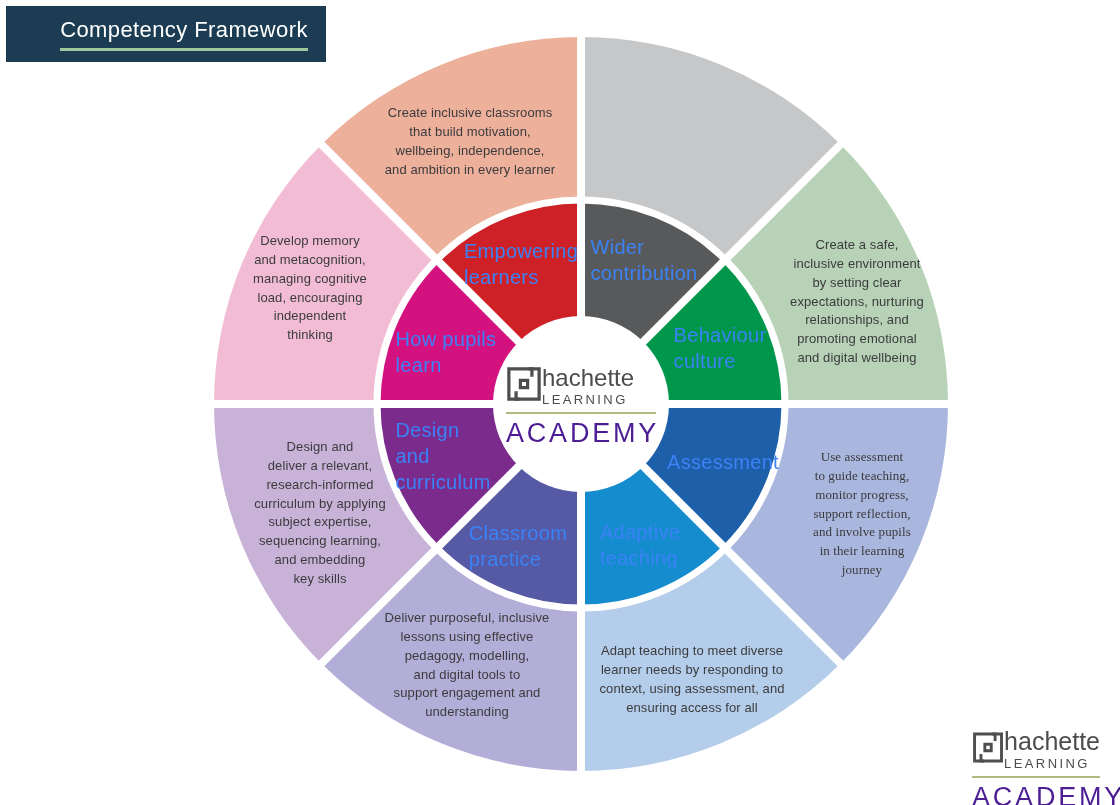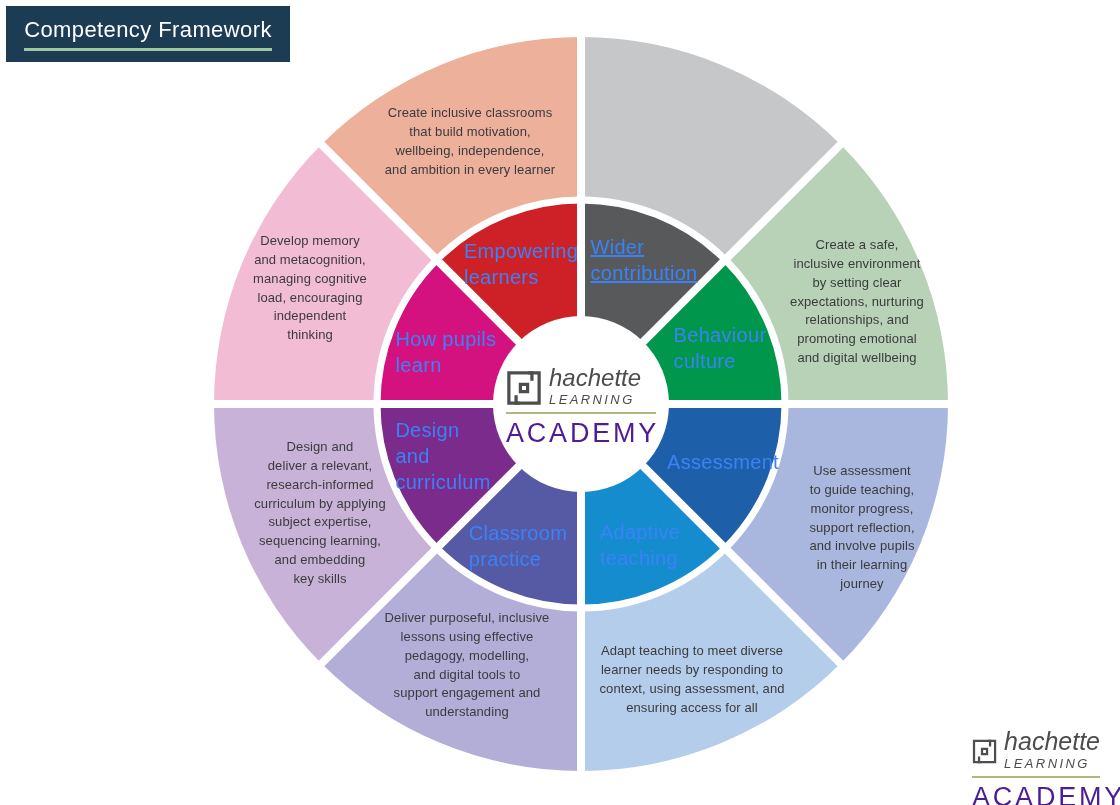--- a/index.html
+++ b/index.html
@@ -1,28 +1,28 @@
 <!DOCTYPE html>
 <html><head>
 <meta charset="utf-8">
 <style>
   html,body{margin:0;padding:0;background:#ffffff;}
   .stage{position:relative;width:1120px;height:805px;background:#ffffff;overflow:hidden;
          font-family:"Liberation Sans", sans-serif;}
   .title-box{position:absolute;left:6px;top:6px;width:284px;height:56px;background:#1b3c52;
-             display:flex;align-items:center;justify-content:center;}
+             display:flex;align-items:center;justify-content:center;padding-left:36px;}
   .title-box span{color:#ffffff;font-size:22px;letter-spacing:0.4px;
                   border-bottom:3px solid #9dc89d;padding-bottom:5px;}
   svg.wheel{position:absolute;left:0;top:0;}
   .seg-label{position:absolute;transform:translate(-50%,-50%);
              font-size:20px;line-height:1.3;color:#3b82f6;white-space:pre-line;letter-spacing:0.3px;}
   .desc{position:absolute;transform:translate(-50%,-50%);text-align:center;
         font-size:13px;line-height:1.45;color:#3b3b3d;white-space:pre-line;letter-spacing:0.1px;}
   .logo{position:absolute;color:#4b4c4e;}
-  .logo-row{display:flex;align-items:flex-end;gap:7px;font-style:italic;}
+  .logo-row{display:flex;align-items:flex-start;}
   .logo-words{display:flex;flex-direction:column;}
   .brand{font-size:24px;line-height:1.05;}
   .sub{font-size:13px;letter-spacing:2.4px;margin-top:2px;}
   .rule{height:2px;background:#b2b67f;margin:5px 0 4px;}
   .academy{font-size:27px;letter-spacing:2.8px;text-align:center;color:#4c1d95;}
   .center-logo{left:506px;top:365px;width:150px;}
   .footer-logo{left:972px;top:728px;width:128px;}
   .footer-logo .brand{font-size:25px;}
 </style>
 </head>
@@ -70,21 +70,21 @@
     <circle cx="581" cy="404" r="88" fill="#ffffff"></circle>
   </svg>
 
   <div class="desc" style="left:857px;top:302px;">Create a safe,
 inclusive environment
 by setting clear
 expectations, nurturing
 relationships, and
 promoting emotional
 and digital wellbeing</div>
-  <div class="desc" style="left:862px;top:528px;">Use assessment
+  <div class="desc" style="left:862px;top:514px;font-family:Liberation Serif, serif;">Use assessment
 to guide teaching,
 monitor progress,
 support reflection,
 and involve pupils
 in their learning
 journey</div>
   <div class="desc" style="left:692px;top:668px;margin-top:12px;">Adapt teaching to meet diverse
 learner needs by responding to
 context, using assessment, and
 ensuring access for all</div>
@@ -106,21 +106,21 @@
 and metacognition,
 managing cognitive
 load, encouraging
 independent
 thinking</div>
   <div class="desc" style="left:470px;top:142px;">Create inclusive classrooms
 that build motivation,
 wellbeing, independence,
 and ambition in every learner</div>
 
-  <div class="seg-label" style="left:644px;top:260px;text-decoration:underline;">Wider
+  <div class="seg-label" style="left:644px;top:260px;">Wider
 contribution</div>
   <div class="seg-label" style="left:720px;top:348px;">Behaviour
 culture</div>
   <div class="seg-label" style="left:723px;top:462px;">Assessment</div>
   <div class="seg-label" style="left:640px;top:545px;">Adaptive
 teaching</div>
   <div class="seg-label" style="left:518px;top:546px;">Classroom
 practice</div>
   <div class="seg-label" style="left:443px;top:456px;">Design
 and

